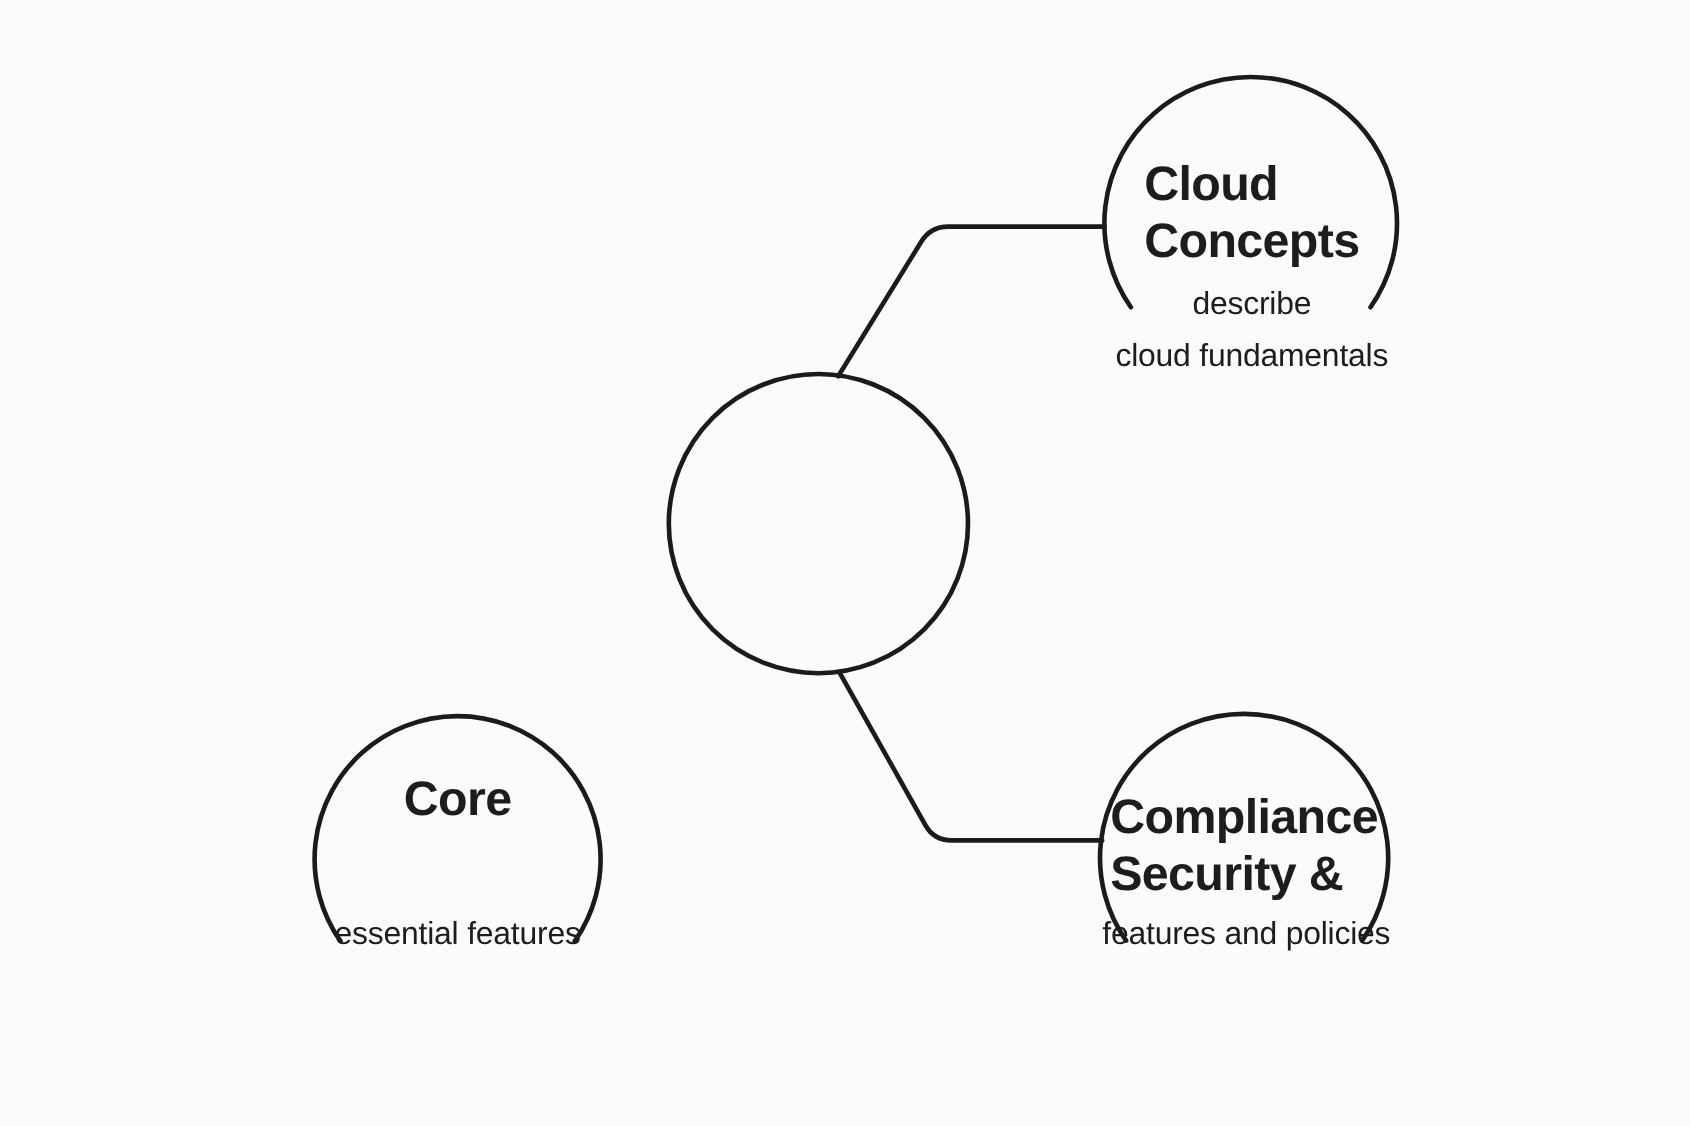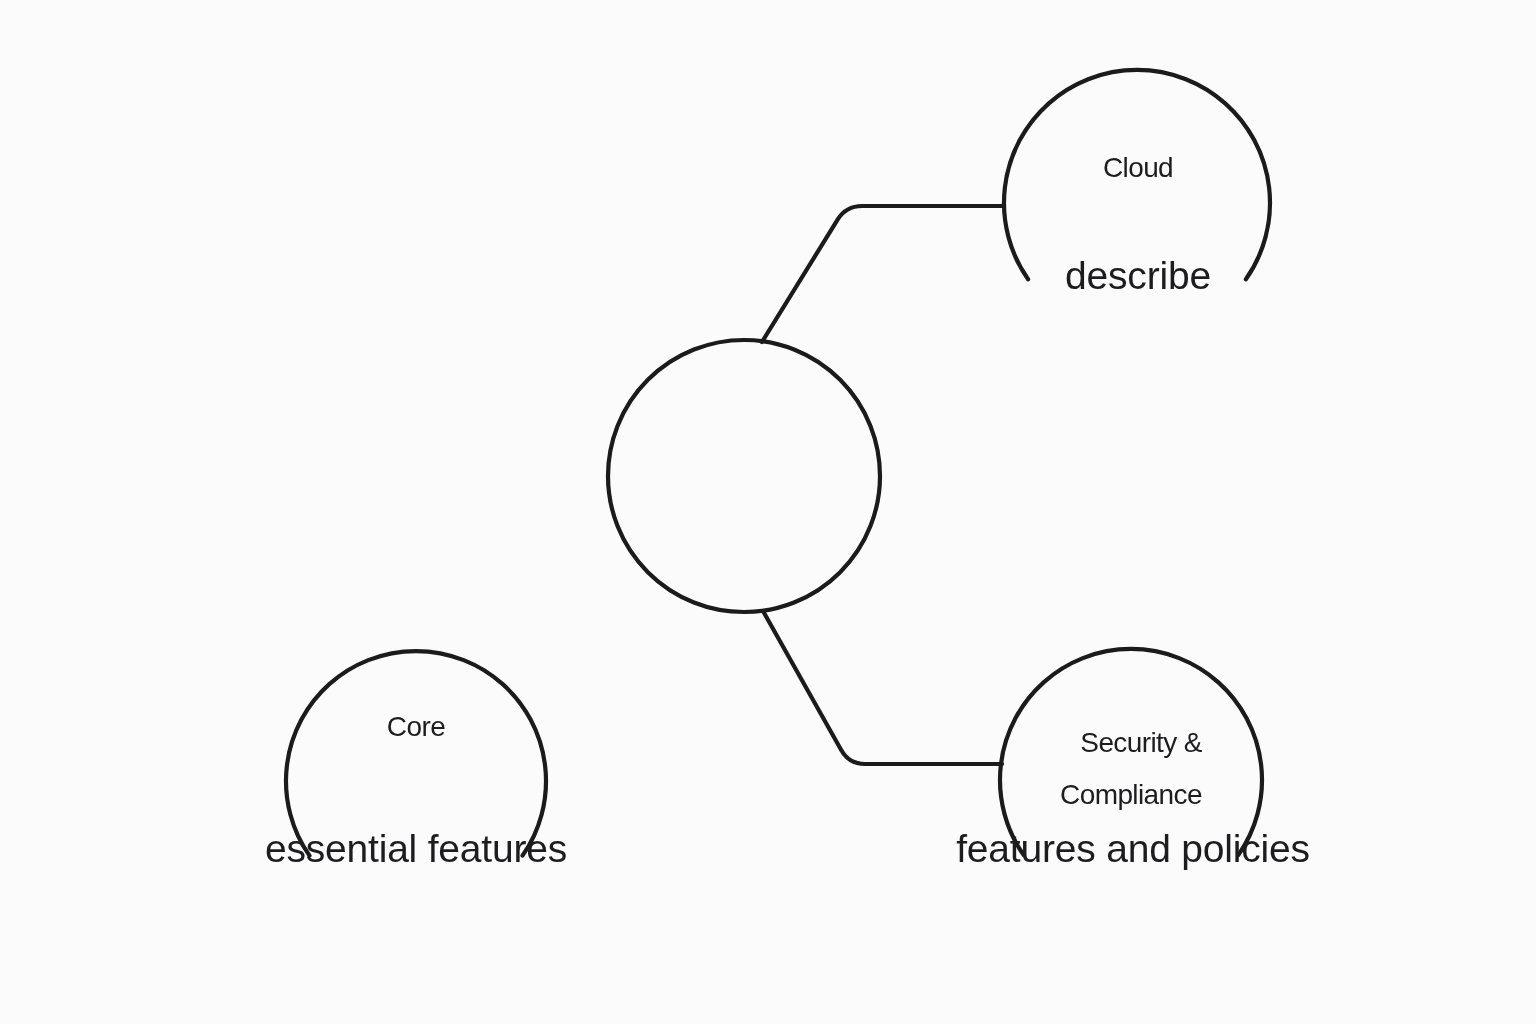--- a/index.html
+++ b/index.html
@@ -24,34 +24,34 @@
   }
   .wires path, .wires circle {
     fill: none;
     stroke: var(--line, #1b1b1b);
     stroke-width: 4.2;
     stroke-linecap: round;
   }
   .node-title {
     position: absolute;
     transform: translateX(-50%);
-    text-align: right;
-    font-weight: 400;
-    font-size: 28px;
+    text-align: left;
+    font-weight: 700;
+    font-size: 44px;
     line-height: 52px;
     letter-spacing: -0.6px;
     color: var(--text, #1d1d1f);
     white-space: nowrap;
   }
   .node-subtitle {
     position: absolute;
     transform: translateX(-50%);
     text-align: center;
     font-weight: 400;
-    font-size: 39px;
+    font-size: 29px;
     line-height: 48px;
     letter-spacing: -0.2px;
     color: var(--text, #1d1d1f);
     white-space: nowrap;
   }
   
   .pos-center-title    { left: 745px;  top: 426px; }
   .pos-cloud-title     { left: 1138px; top: 142px; }
   .pos-cloud-subtitle  { left: 1138px; top: 252px; }
   .pos-core-title      { left: 416px;  top: 701px; }
@@ -74,33 +74,35 @@
     <path d="M 1028.1 279.3 A 133 133 0 1 1 1245.9 279.3"></path>
     <path d="M 309.5 855.6 A 130 130 0 1 1 522.5 855.6"></path>
     <path d="M 1023.7 855.1 A 131 131 0 1 1 1238.3 855.1"></path>
   </svg>
 
   <div class="node-title pos-center-title">
   </div>
 
   <div class="node-title pos-cloud-title">
     <div>Cloud</div>
+    <div>Concepts</div>
   </div>
   <div class="node-subtitle pos-cloud-subtitle">
     <div>describe</div>
+    <div>cloud fundamentals</div>
   </div>
 
   <div class="node-title pos-core-title">
     <div>Core</div>
   </div>
   <div class="node-subtitle pos-core-subtitle">
     <div>essential features</div>
   </div>
 
   <div class="node-title pos-security-title">
+    <div>Compliance</div>
     <div>Security &amp;</div>
-    <div>Compliance</div>
   </div>
   <div class="node-subtitle pos-security-subtitle">
     <div>features and policies</div>
   </div>
 
 </div>
 
 </body></html>

